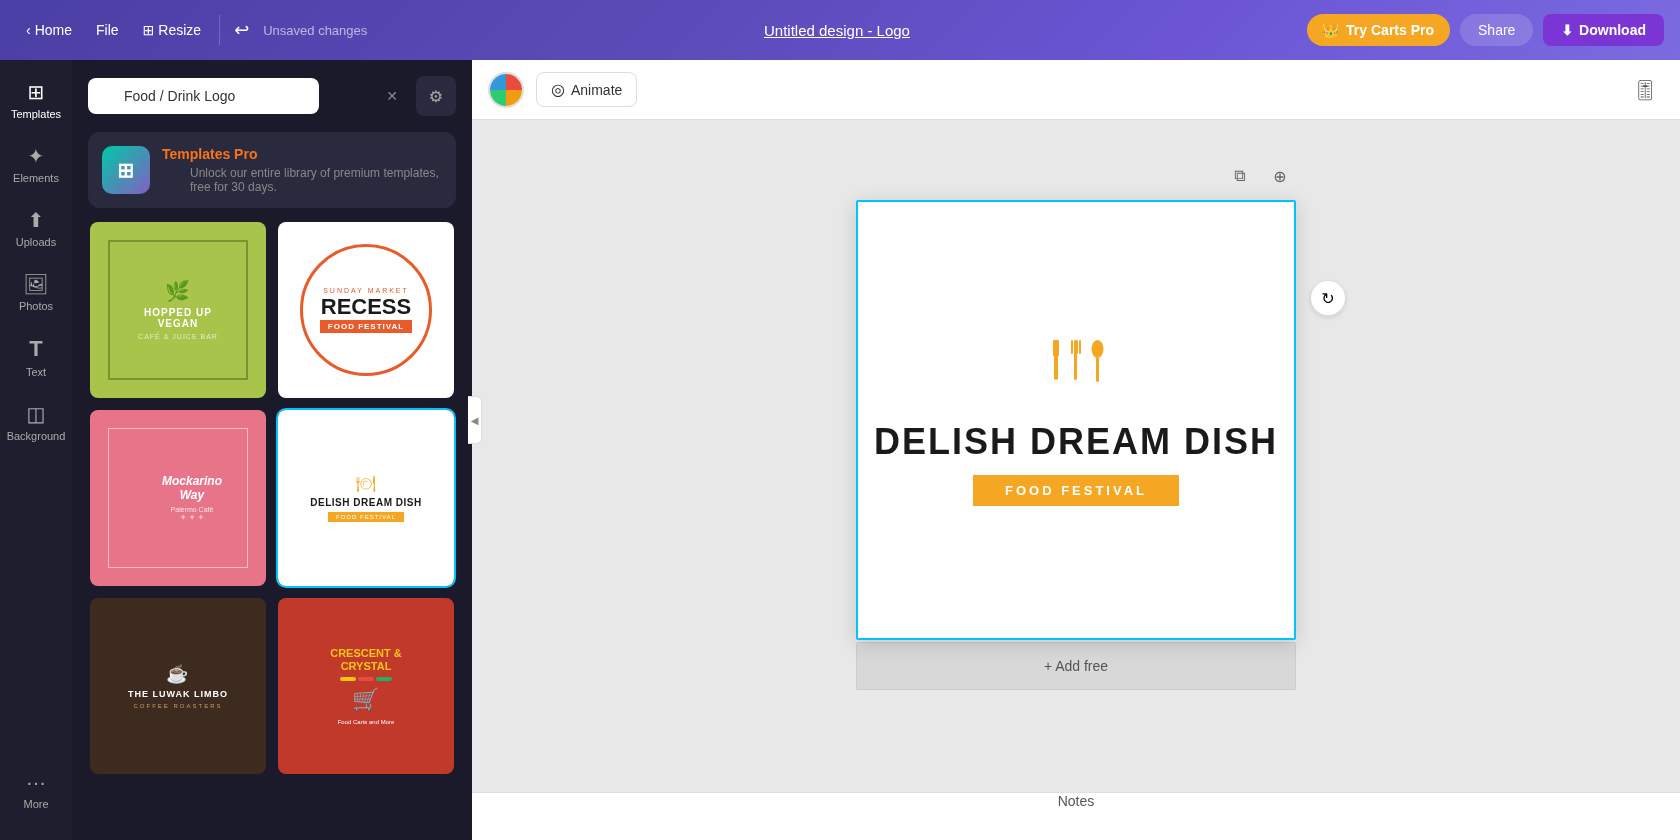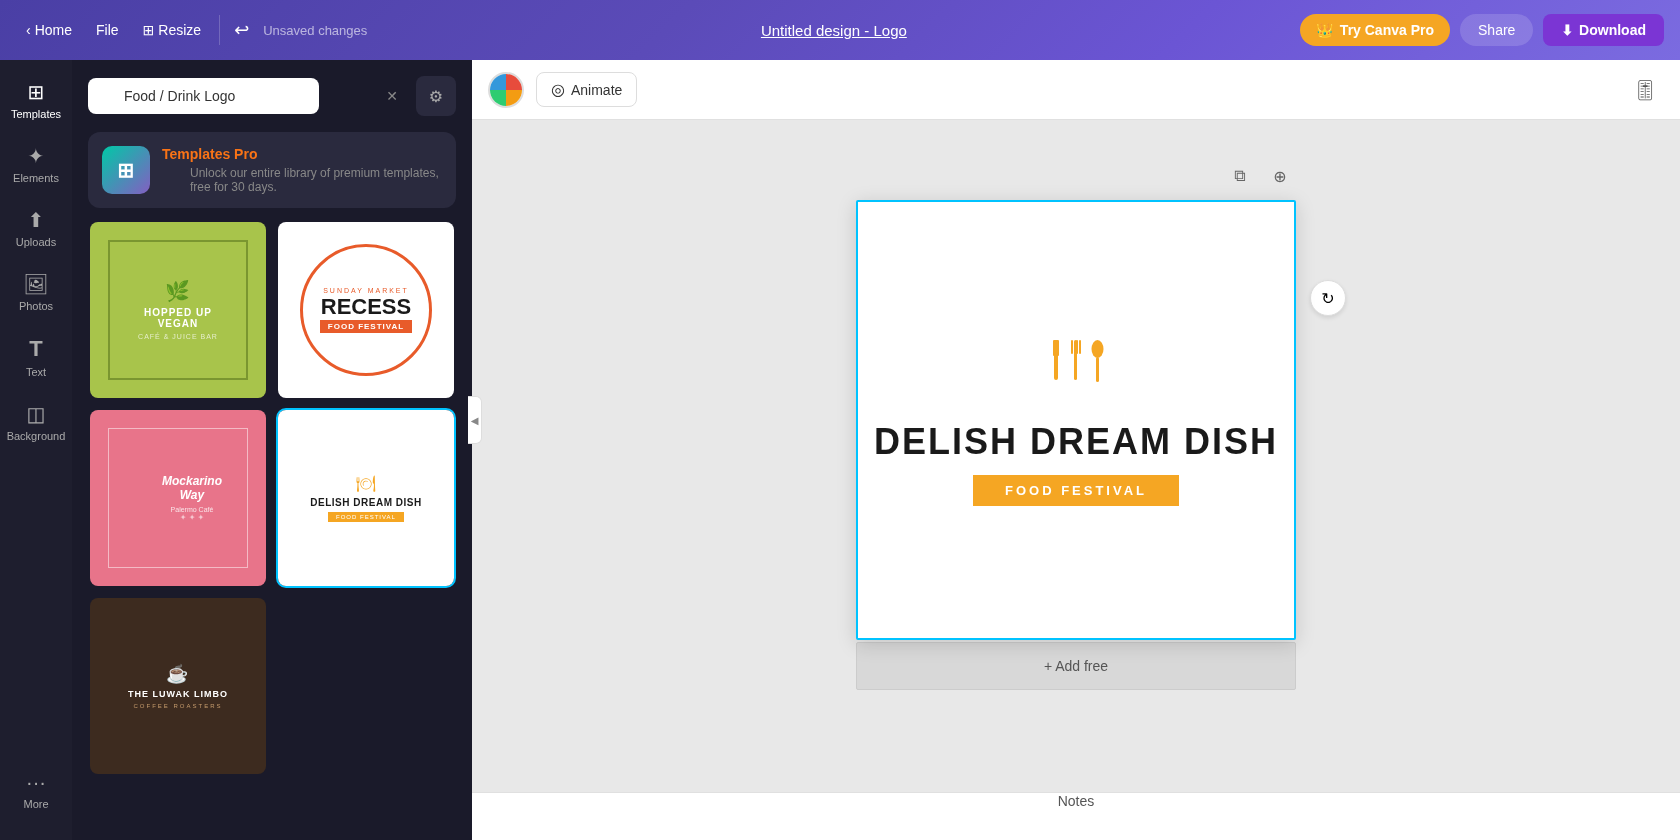--- a/index.html
+++ b/index.html
@@ -263,21 +263,21 @@
       <span>Resize</span>
     </button>
     <div class="topbar-divider"></div>
     <button class="topbar-undo">↩</button>
     <span class="topbar-unsaved">Unsaved changes</span>
   </div>
   <div class="topbar-center">Untitled design - Logo</div>
   <div class="topbar-right">
     <button class="try-canva-btn">
       <span>👑</span>
-      <span>Try Canva Pro</span>
+      <span>Try Carts Pro</span>
     </button>
     <button class="share-btn">Share</button>
     <button class="download-btn">
       <span>⬇</span>
       <span>Download</span>
     </button>
   </div>
 </div>
 
 <div id="sidebar">
@@ -378,20 +378,34 @@
     <div class="template-card">
       <div class="template-inner t5">
         <div class="t5-inner">
           <div class="t5-cup">☕</div>
           <div class="t5-title">THE LUWAK LIMBO</div>
           <div class="t5-sub">COFFEE ROASTERS</div>
         </div>
       </div>
     </div>
 
+    <div class="template-card">
+      <div class="template-inner t6">
+        <div class="t6-inner">
+          <div class="t6-title">CRESCENT &amp;<br>CRYSTAL</div>
+          <div class="t6-colors">
+            <div class="t6-stripe" style="background:#f5c518;"></div>
+            <div class="t6-stripe" style="background:#e74c3c;"></div>
+            <div class="t6-stripe" style="background:#27ae60;"></div>
+          </div>
+          <div style="font-size:22px; color:white; margin: 2px 0;">🛒</div>
+          <div class="t6-sub">Food Carts and More</div>
+        </div>
+      </div>
+    </div>
 
   </div>
 </div>
 
 <div class="collapse-btn">
   <span>◀</span>
 </div>
 
 <div id="canvas-area">
 

